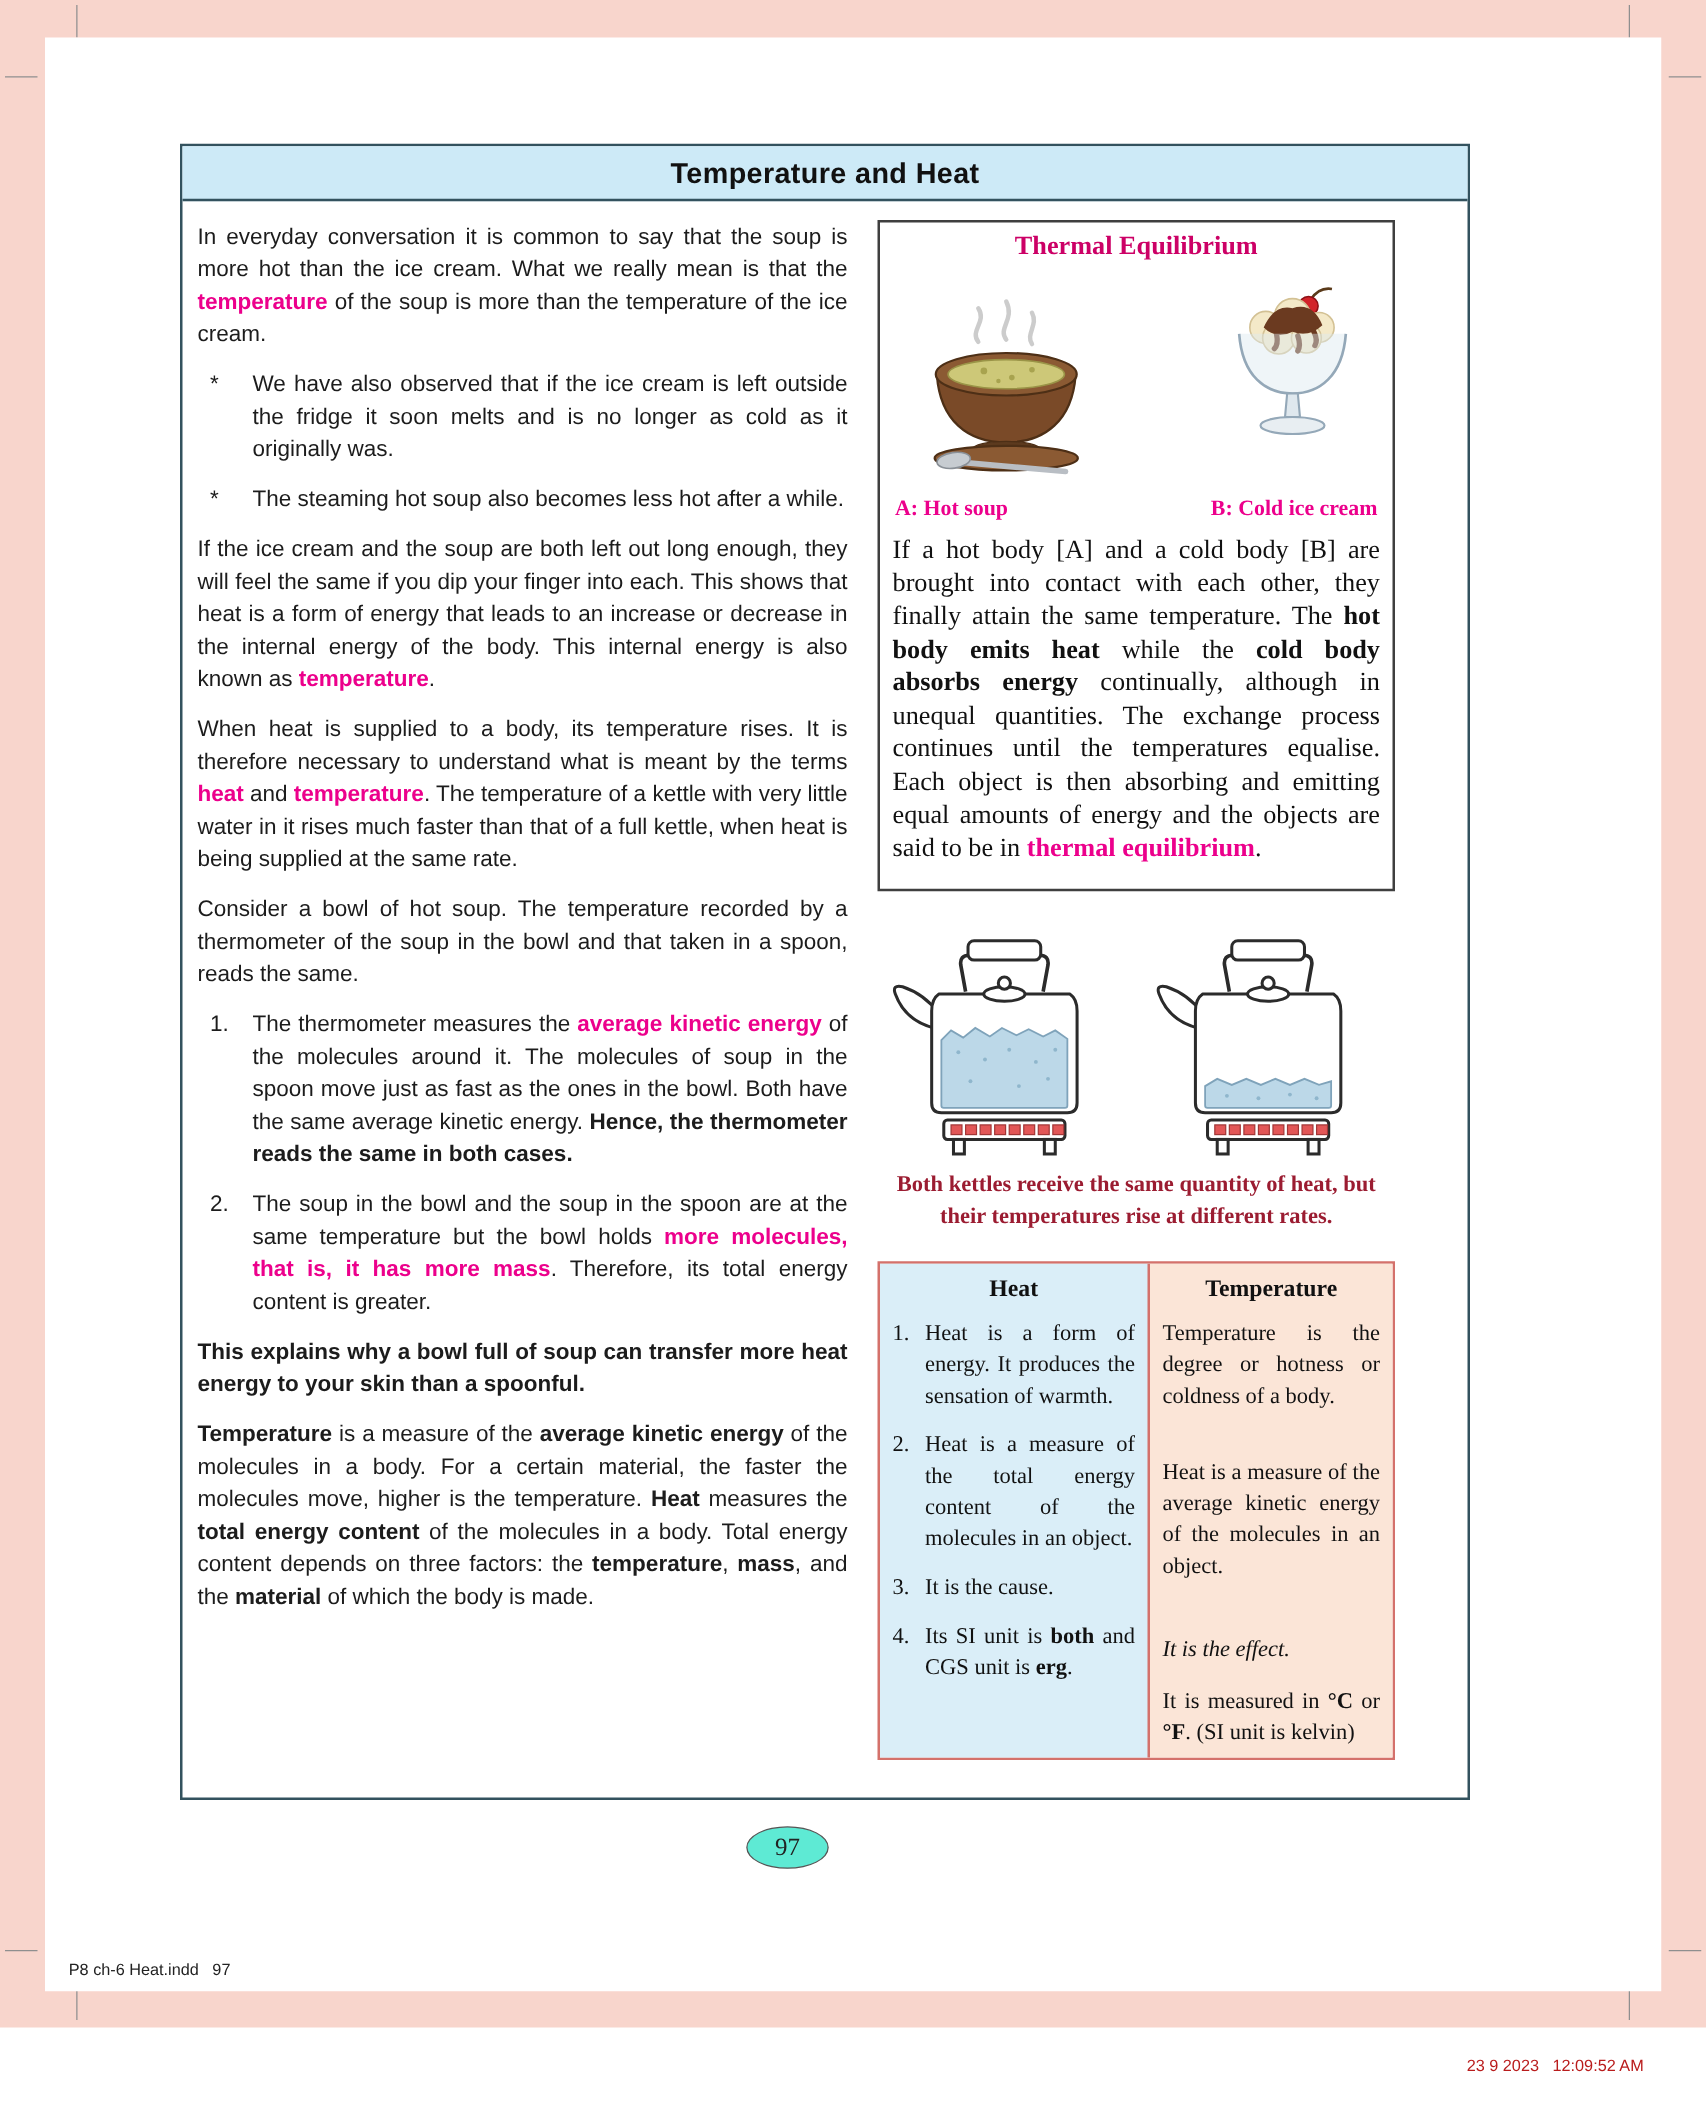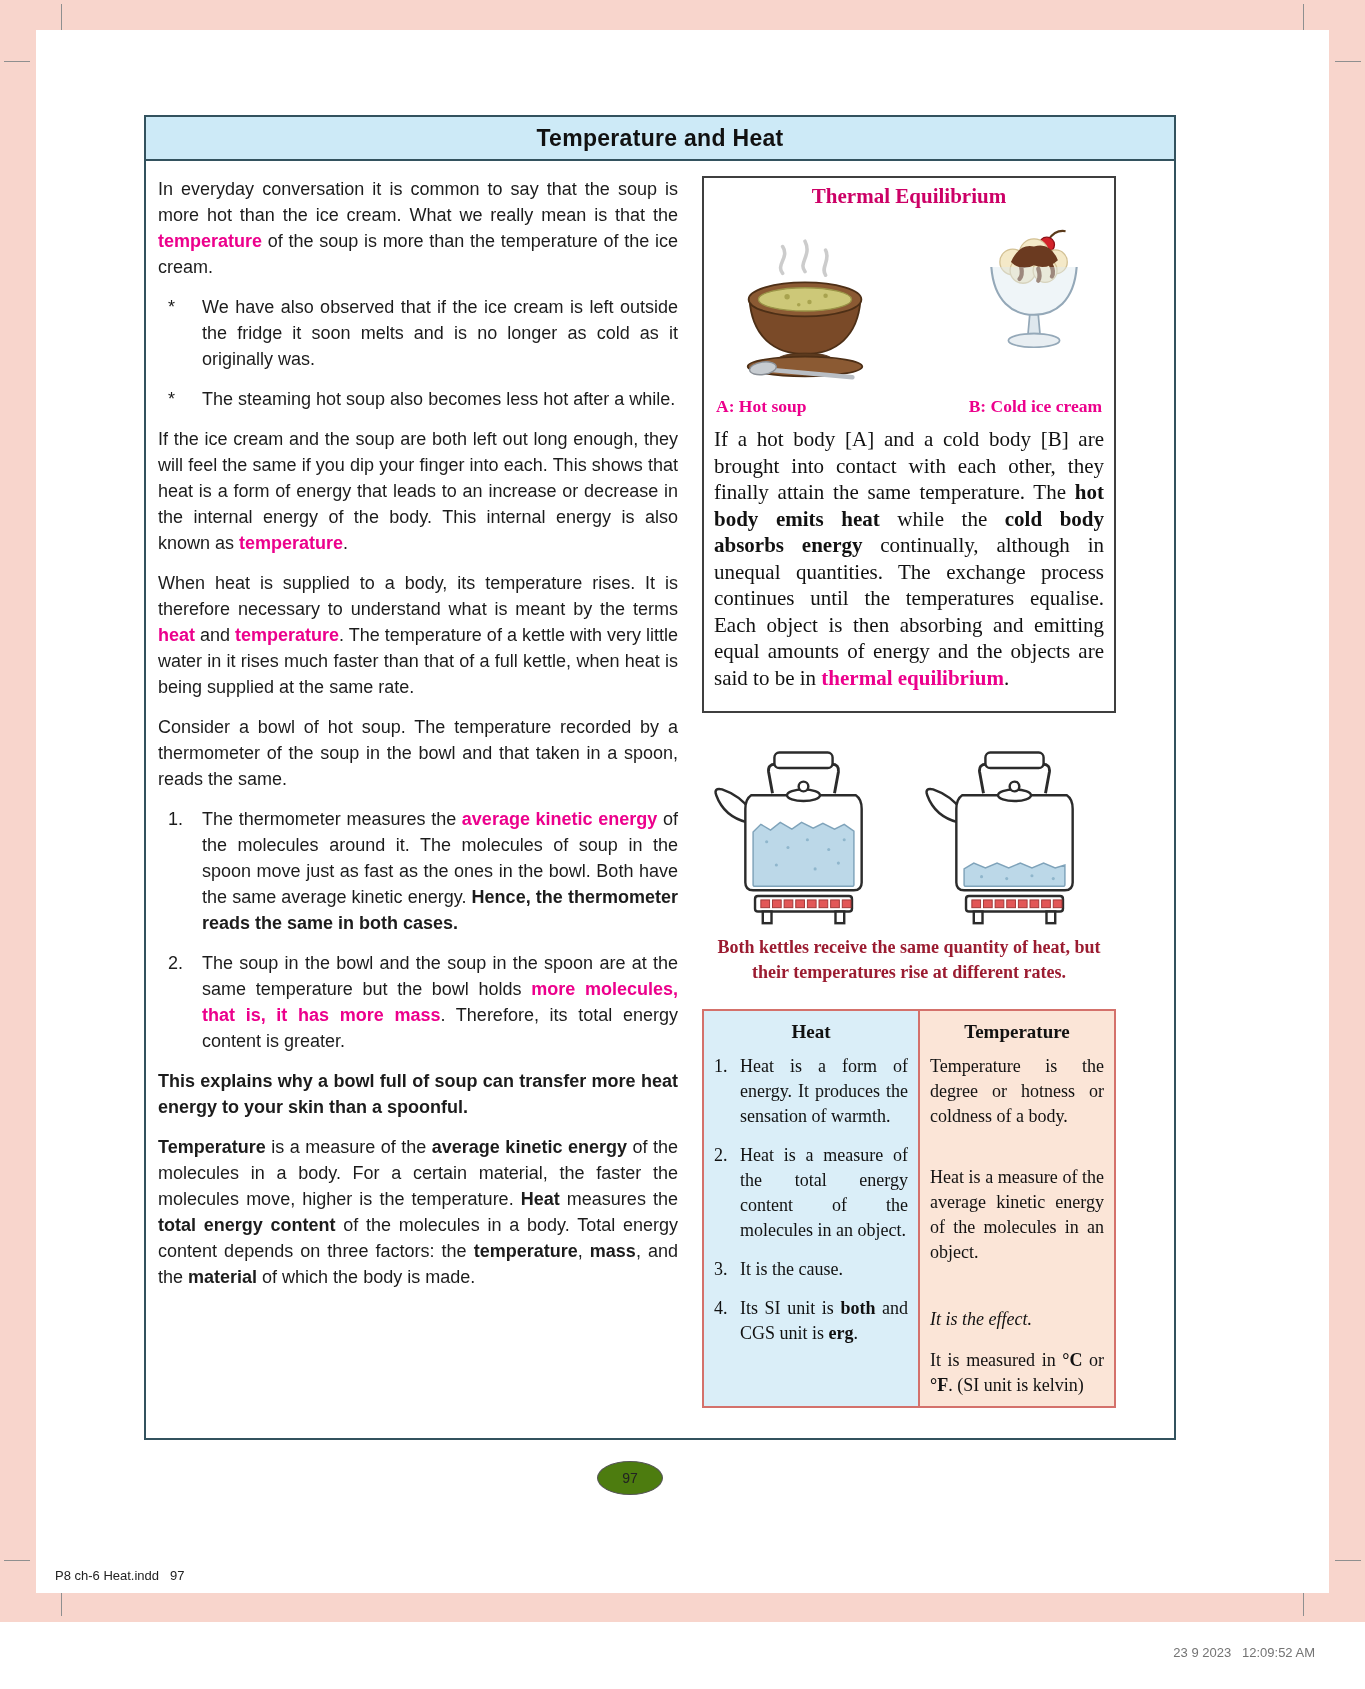--- a/index.html
+++ b/index.html
@@ -43,24 +43,24 @@
   .tcol-temp { width:194px; background:#fbe5d7; }
   .thead { text-align:center; font-weight:700; font-size:19px; margin-bottom:10px; }
   .titem { display:flex; margin-bottom:14px; text-align:justify; }
   .titem .tmarker { flex:0 0 26px; }
   .titem p { margin:0; flex:1; }
   .titem-plain { text-align:justify; margin:0; }
   .gap1 { margin-bottom:36px; }
   .gap2 { margin-bottom:42px; }
   .gap3 { margin-bottom:16px;font-style:italic; }
 
-  .pageno { position:absolute; left:561px; top:1431px; width:66px; height:34px; border:1.5px solid #555; border-radius:50%; display:flex; align-items:center; justify-content:center; font-size:14px; color:#222; background:#4d7c0f; }
+  .pageno { position:absolute; left:561px; top:1431px; width:66px; height:34px; border:1.5px solid #555; border-radius:50%; display:flex; align-items:center; justify-content:center; font-size:20px; color:#222; background:#5eead4;font-family:Liberation Serif, serif; }
 
   .footer-left  { position:absolute; left:55px;  top:1568px; font-size:13px; color:#222; white-space:pre; }
-  .footer-right { position:absolute; right:50px; top:1645px; font-size:13px; color:#737373; white-space:pre; }
+  .footer-right { position:absolute; right:50px; top:1645px; font-size:13px; color:#b91c1c; white-space:pre; }
 </style>
 </head>
 <body>
 
 <div class="bleed"></div>
 
 <div class="crop" style="left:61px;top:4px;width:1px;height:26px;"></div>
 <div class="crop" style="left:4px;top:61px;width:26px;height:1px;"></div>
 <div class="crop" style="left:1303px;top:4px;width:1px;height:26px;"></div>
 <div class="crop" style="left:1335px;top:61px;width:26px;height:1px;"></div>

